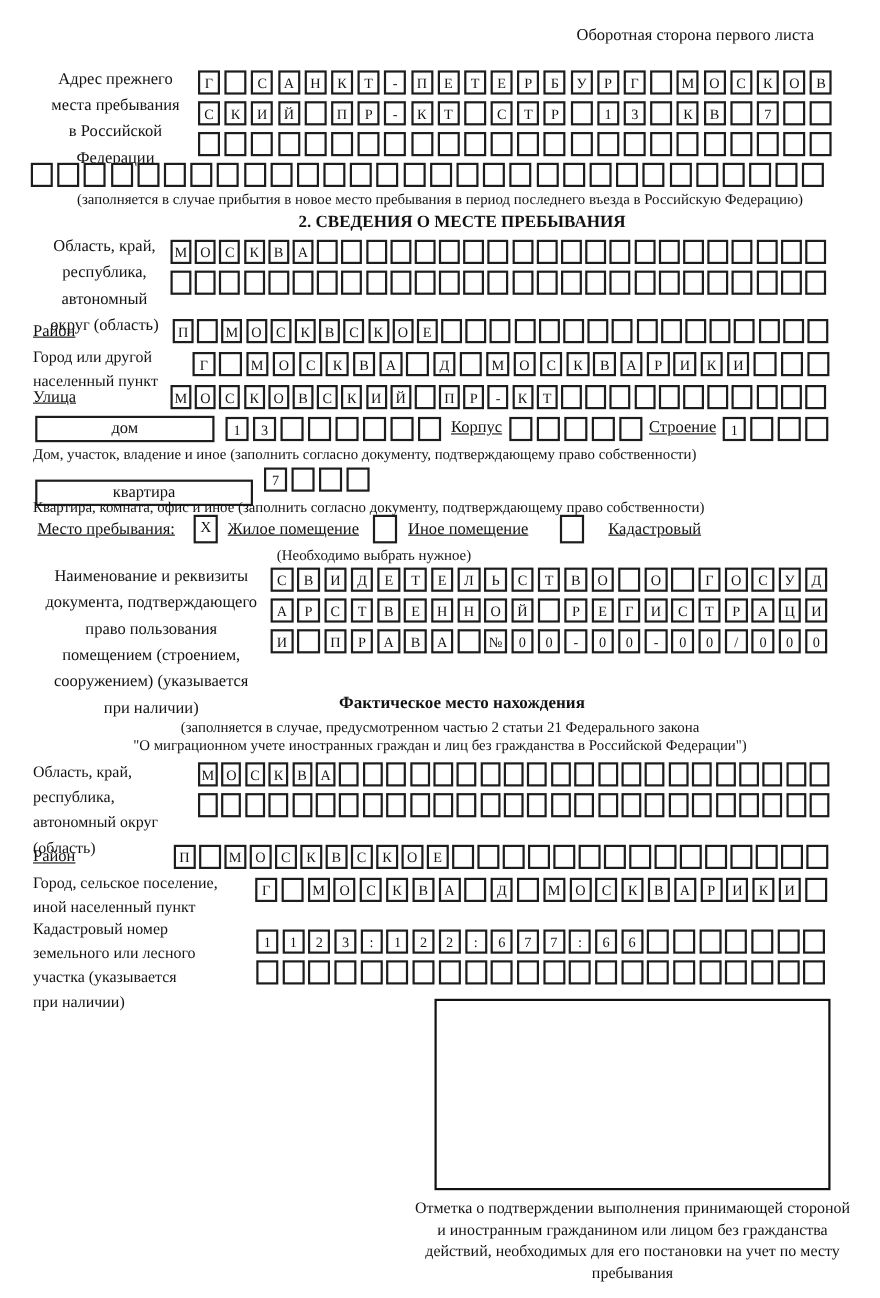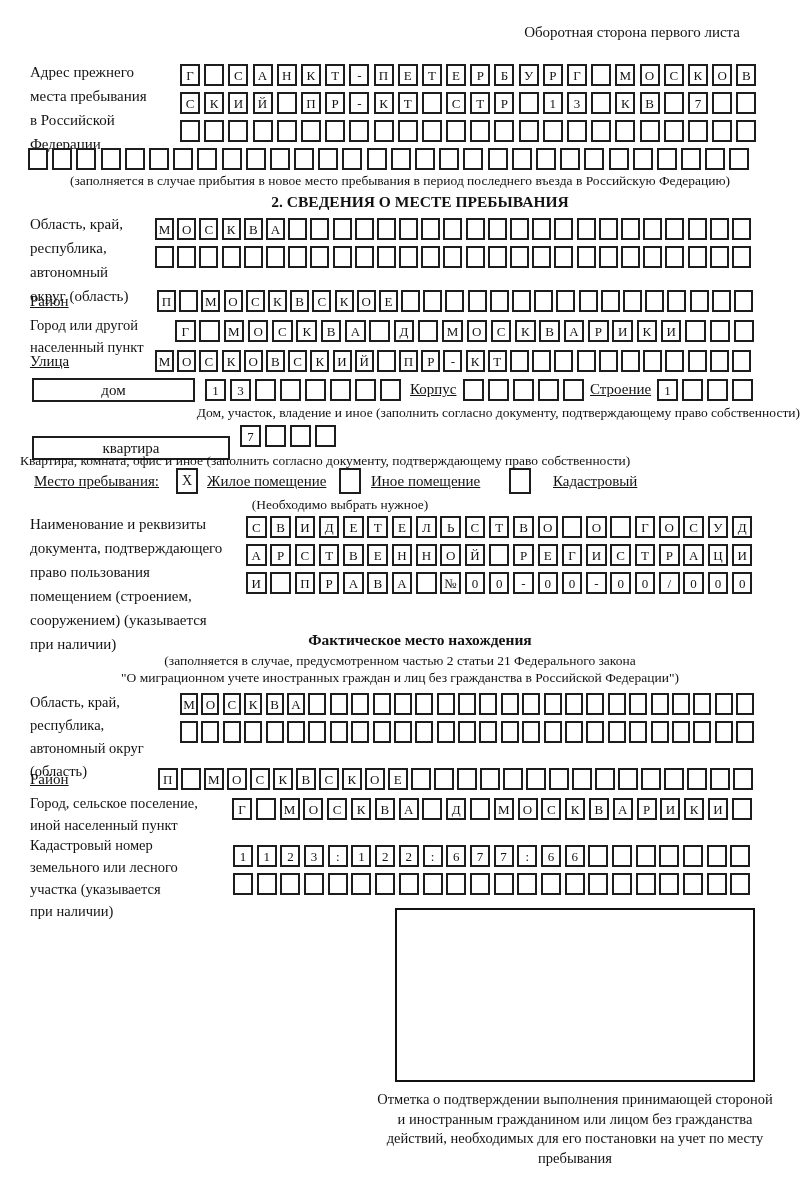--- a/index.html
+++ b/index.html
@@ -1,21 +1,21 @@
 <!DOCTYPE html>
 <html><head>
 <meta charset="utf-8">
 <style>
   html,body{margin:0;padding:0;}
   body{
     width:800px;height:1180px;position:relative;background:#fff;color:#121212;
     font-family:"Liberation Serif", serif;
   }
   .abs{position:absolute;}
-  .lbl{font-size:15px;line-height:24px;white-space:pre-line;}
+  .lbl{font-size:15px;line-height:24px;white-space:pre-line;text-align:center;}
   .lbl-sm{font-size:14.5px;line-height:22px;white-space:pre-line;}
   .grid{display:flex;gap:var(--gap,4px);}
   .cell{
     width:var(--cw,20px);height:22px;box-sizing:border-box;border:2px solid #1d1d1d;
     display:flex;align-items:center;justify-content:center;
     font-size:13px;line-height:13px;background:#fff;flex:0 0 auto;
   }
   .g-prev{--cw:20px;--gap:4.2px;}
   .g-22{--cw:19px;--gap:3.2px;}
   .g-24{--cw:20.5px;--gap:3.8px;}
@@ -336,30 +336,30 @@
     <span class="cell"></span>
     <span class="cell"></span>
   </div>
 <div class="abs inline-lbl" style="left:590px;top:381px">Строение</div>
 <div class="abs grid g-dom" style="left:657px;top:379px">
     <span class="cell">1</span>
     <span class="cell"></span>
     <span class="cell"></span>
     <span class="cell"></span>
   </div>
-<div class="abs caption" style="top:404px;text-align:right;padding-left:30px;width:770px">Дом, участок, владение и иное (заполнить согласно документу, подтверждающему право собственности)</div>
+<div class="abs caption" style="top:404px;text-align:left;padding-left:30px;width:770px">Дом, участок, владение и иное (заполнить согласно документу, подтверждающему право собственности)</div>
 
 <div class="abs widebox" style="left:32px;top:436px;width:198px">квартира</div>
 <div class="abs grid g-dom" style="left:240px;top:425px">
     <span class="cell">7</span>
     <span class="cell"></span>
     <span class="cell"></span>
     <span class="cell"></span>
   </div>
-<div class="abs caption" style="top:452px;text-align:left;padding-left:20px;width:770px">Квартира, комната, офис и иное (заполнить согласно документу, подтверждающему право собственности)</div>
+<div class="abs caption" style="top:452px;text-align:left;padding-left:30px;width:770px">Квартира, комната, офис и иное (заполнить согласно документу, подтверждающему право собственности)</div>
 
 <div class="abs inline-lbl" style="left:34px;top:473px">Место пребывания:</div>
 <div class="abs checkbox" style="left:176px;top:468px">X</div>
 <div class="abs inline-lbl" style="left:207px;top:473px">Жилое помещение</div>
 <div class="abs checkbox" style="left:339px;top:468px"></div>
 <div class="abs inline-lbl" style="left:371px;top:473px">Иное помещение</div>
 <div class="abs checkbox" style="left:509px;top:468px"></div>
 <div class="abs inline-lbl" style="left:553px;top:473px">Кадастровый</div>
 <div class="abs caption" style="top:496px;width:680px">(Необходимо выбрать нужное)</div>
 

